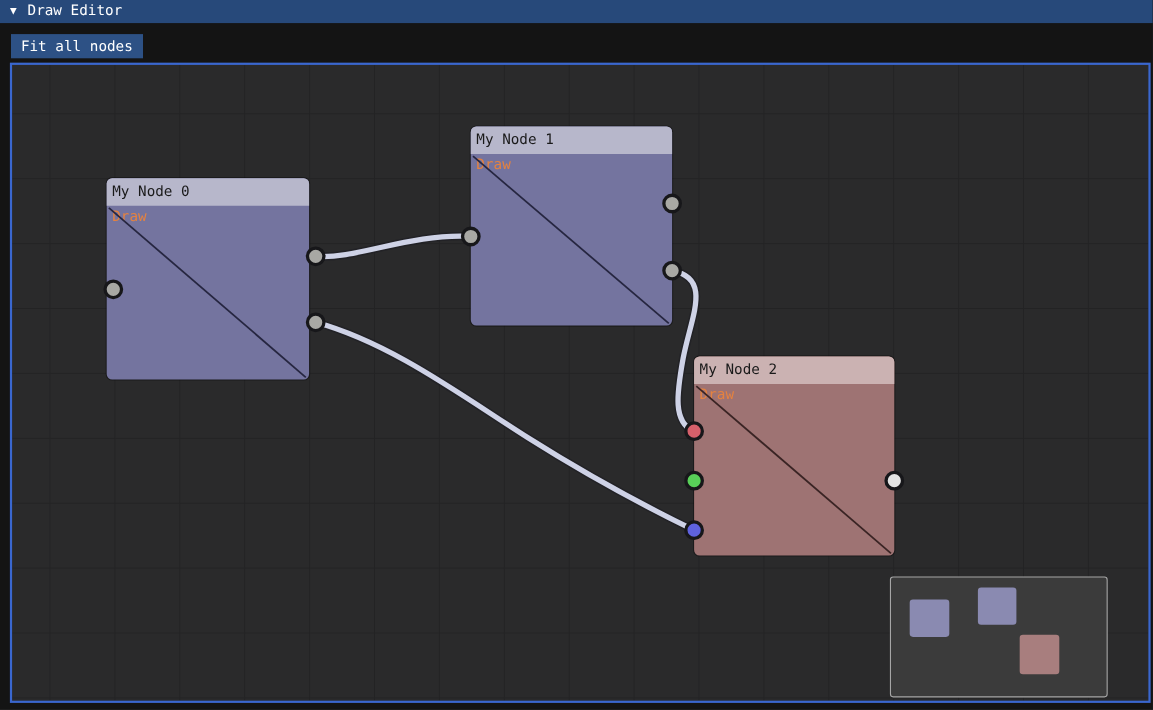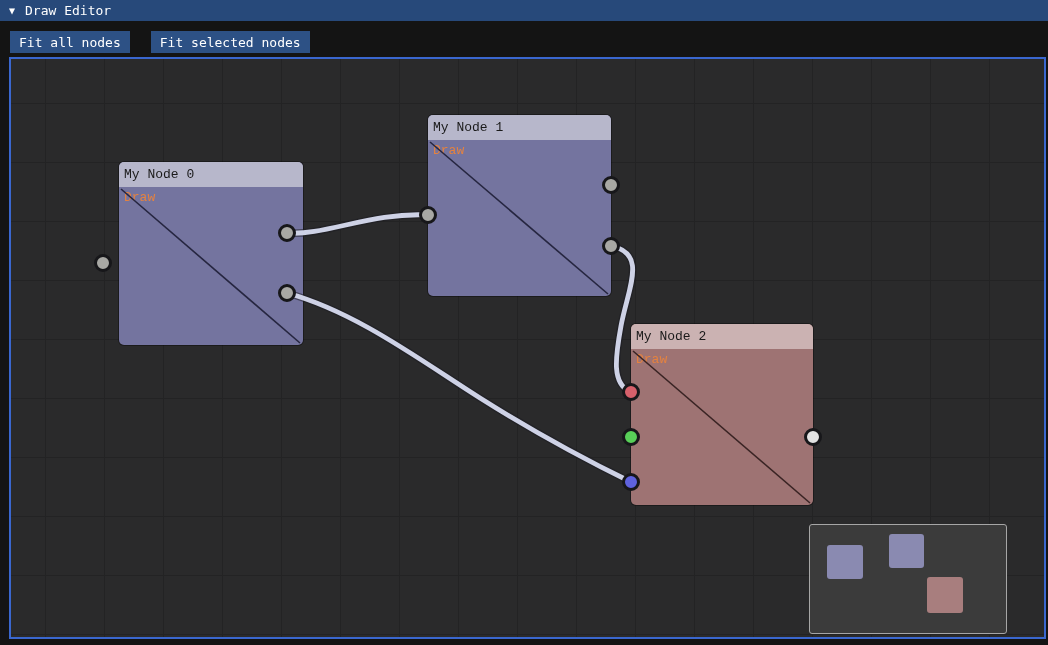--- a/index.html
+++ b/index.html
@@ -18,21 +18,21 @@
     background:var(--titlebar-bg,#27497a);
     color:#fff;
     display:flex;align-items:center;
     padding-left:9px;box-sizing:border-box;
     z-index:10;
   }
   .titlebar .arrow{font-size:10px;margin-right:10px;line-height:1}
   
   .toolbar{
     position:absolute;left:10px;top:31px;height:22px;
-    display:flex;gap:21px;z-index:10;
+    display:flex;gap:7px;z-index:10;
   }
   .btn{
     height:22px;
     background:var(--button-bg,#2d5185);
     color:#fff;
     display:flex;align-items:center;
     padding:0 9px;
     white-space:nowrap;
     cursor:pointer;
   }
@@ -43,21 +43,20 @@
     border:2px solid var(--canvas-border,#3a67cf);
     background-color:var(--canvas-bg,#2a2a2b);
     z-index:0;
   }
   
   .node{
     position:absolute;
     border-radius:5px;
     box-shadow:0 0 0 1px rgba(0,0,0,.35);
     z-index:2;
-    font-family:Liberation Mono, monospace;
   }
   .node-header{
     height:25px;line-height:25px;
     border-radius:5px 5px 0 0;
     color:var(--node-title-text,#1a1a1a);
     padding-left:5px;box-sizing:border-box;
     overflow:hidden;white-space:nowrap;
   }
   .node-label{
     position:absolute;left:5px;top:28px;
@@ -91,41 +90,40 @@
 </head>
 <body style="--window-bg: #141414; --titlebar-bg: #27497a; --button-bg: #2d5185; --canvas-bg: #2a2a2b; --grid-line: #232324; --canvas-border: #3a67cf; --link: #ced2e6; --link-outline: #1b1b22; --draw-label: #e5823f; --node-title-text: #1a1a1a; --pin-ring: #17171a;">
 
 <div class="titlebar">
   <span class="arrow">▼</span>
   <span>Draw Editor</span>
 </div>
 
 <div class="toolbar">
   <div class="btn">Fit all nodes</div>
-  <div class="btn">Fit selected nodes</div>
 </div>
 
 <div class="canvas" style="background-image: linear-gradient(to right, rgb(35, 35, 36) 1px, transparent 1px), linear-gradient(rgb(35, 35, 36) 1px, transparent 1px); background-size: 59px 59px; background-position: 34px 44px;"></div>
 
 <svg class="links-layer" width="1048" height="645" viewBox="0 0 1048 645">
     <path d="M 287 233 C 324 236 372 212 428 215" class="link-outline"></path>
     <path d="M 287 233 C 324 236 372 212 428 215" class="link"></path>
     <path d="M 287 293 C 356 312 420 360 480 398 C 545 439 592 463 631 482" class="link-outline"></path>
     <path d="M 287 293 C 356 312 420 360 480 398 C 545 439 592 463 631 482" class="link"></path>
     <path d="M 611 246 C 648 253 628 288 621 326 C 615 359 612 383 630 392" class="link-outline"></path>
     <path d="M 611 246 C 648 253 628 288 621 326 C 615 359 612 383 630 392" class="link"></path>
   </svg>
 
 <div class="minimap" style="left: 809px; top: 524px; width: 196px; height: 108px; background: rgb(59, 59, 59); border-color: rgb(166, 166, 166);">
     <div class="mini-node" style="left: 17px; top: 20px; width: 36px; height: 34px; background: rgb(138, 138, 177);"></div>
     <div class="mini-node" style="left: 79px; top: 9px; width: 35px; height: 34px; background: rgb(138, 138, 177);"></div>
     <div class="mini-node" style="left: 117px; top: 52px; width: 36px; height: 36px; background: rgb(168, 126, 126);"></div>
   </div>
 
-<div class="node" style="left: 119px; top: 162px; width: 184px; height: 183px; background: rgb(116, 116, 159);">
+<div class="node" style="left: 97px; top: 162px; width: 184px; height: 183px; background: rgb(116, 116, 159);">
     <div class="node-header" style="background: rgb(183, 183, 203); height: 25px; line-height: 25px;">My Node 0</div>
     <div class="node-label">Draw</div>
     <svg class="node-diag" width="184" height="183">
       <line x1="2" y1="27" x2="181" y2="181" stroke="#262640" stroke-width="1.6"></line>
     </svg>
   </div>
 <div class="node" style="left: 428px; top: 115px; width: 183px; height: 181px; background: rgb(116, 116, 159);">
     <div class="node-header" style="background: rgb(183, 183, 203); height: 25px; line-height: 25px;">My Node 1</div>
     <div class="node-label">Draw</div>
     <svg class="node-diag" width="183" height="181">

